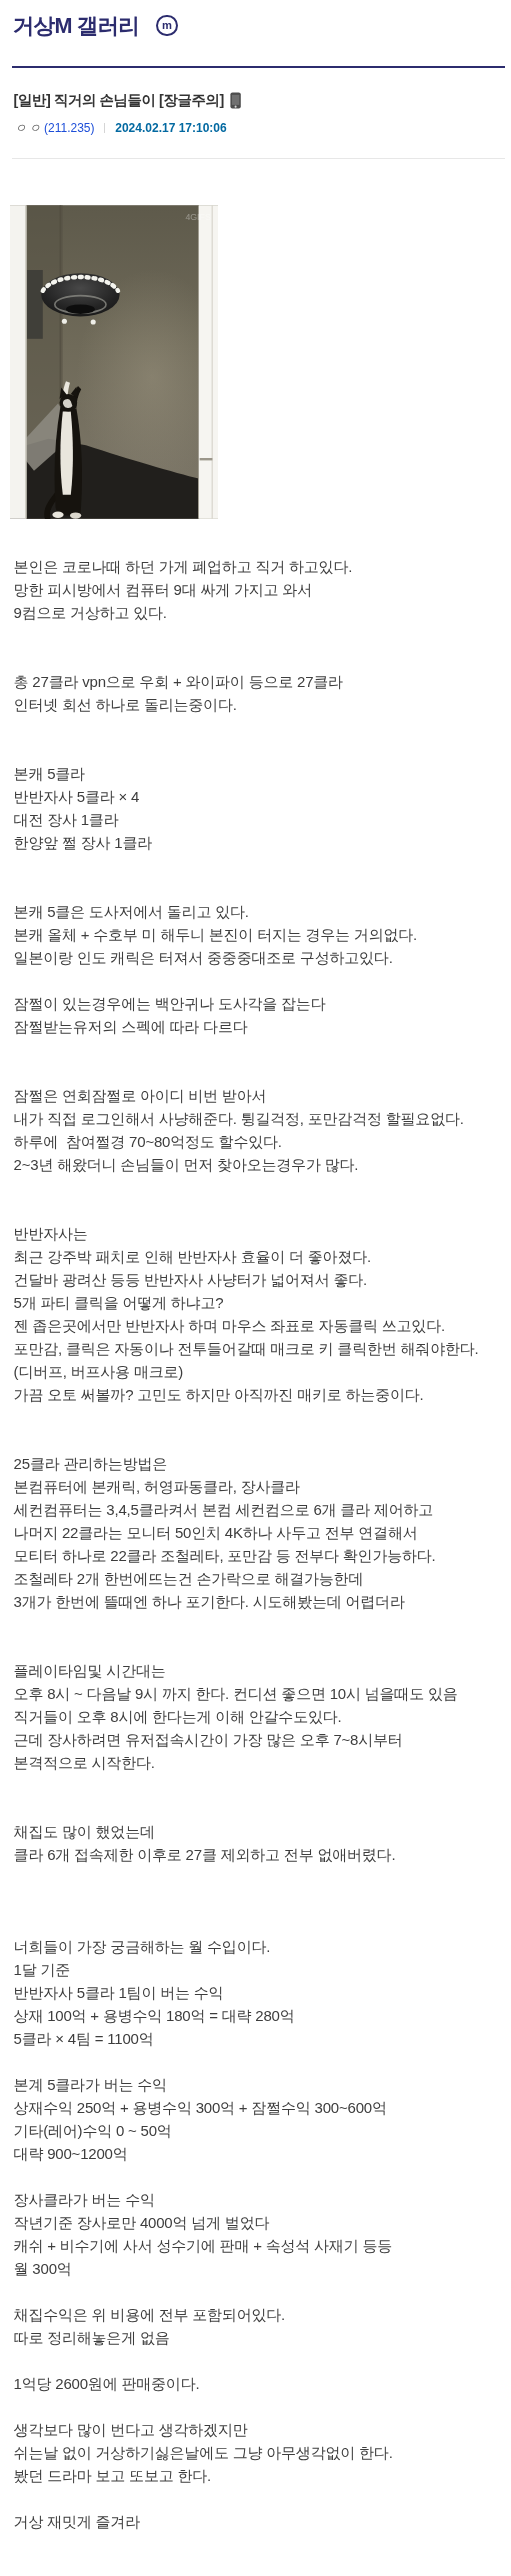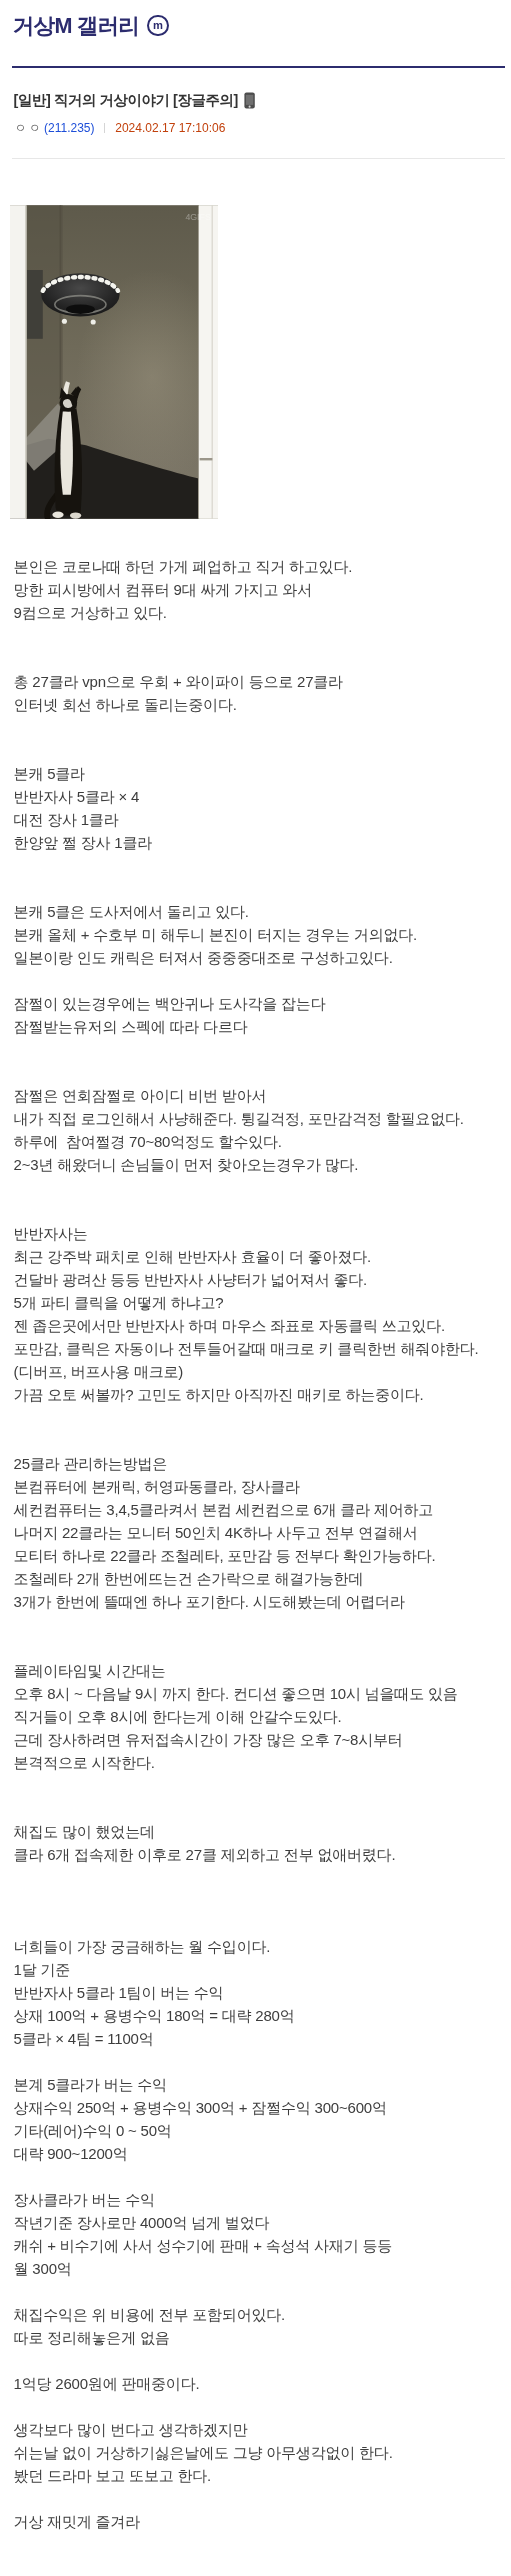--- a/index.html
+++ b/index.html
@@ -2,40 +2,40 @@
 <html style="font-size:12.8px"><head>
 <meta charset="utf-8">
 <style>
   html, body { margin: 0; padding: 0; background: #ffffff; }
   body { width: 511px; font-family: "Liberation Sans", "DejaVu Sans", sans-serif; }
   .page { width: 511px; padding: 11.2px 0 26px 0; box-sizing: border-box; background: #fff; }
 
   
   .gal-title {
     margin: 0 12px 0 12.8px; font-size: 21.6px; line-height: 29px; font-weight: bold;
-    color: #2c2c6e; letter-spacing: -0.8px; display: flex; align-items: center; gap: 8px;
+    color: #2c2c6e; letter-spacing: -0.8px; display: flex; align-items: center; gap: 17px;
   }
   .minor-badge {
     width: 17.6px; height: 17.6px; border: 2px solid #2c2c6e; border-radius: 50%;
     display: inline-flex; align-items: center; justify-content: center;
     font-size: 11.2px; font-weight: bold; color: #2c2c6e; letter-spacing: 0; flex: 0 0 auto;
   }
   .rule-navy { margin: 25.6px 6.4px 0 12px; height: 2.4px; background: #2c2c6e; }
 
   
   .post-title {
     margin: 22.4px 12px 0 13.6px; font-size: 14.4px; line-height: 19px; font-weight: bold;
     color: #333333; letter-spacing: -0.4px; display: flex; align-items: center; gap: 6.4px;
   }
   .phone-icon { flex: 0 0 auto; margin-top: 0.8px; }
   .meta { margin: 10.4px 12px 0 14.4px; font-size: 12px; line-height: 16px; color: #666; display: flex; align-items: center; }
-  .author-nick { color: #5d5d5d; letter-spacing: 2.4px; }
+  .author-nick { color: #5d5d5d; letter-spacing: 2.4px; font-style: italic; }
   .author-ip { color: #1d4ed8; letter-spacing: 0; margin-left: 0.8px; }
   .meta-divider { width: 0.8px; height: 10.4px; background: #d5d5d5; margin: 0 10.4px 0 9.6px; }
-  .post-date { color: #c2410c; }
+  .post-date { color: #0369a1; font-weight: bold; }
   .rule-light { margin: 21.6px 6.4px 0 12px; height: 0.8px; background: #e7e7e7; }
 
   
   .post-figure { margin: 47px 0 0 10.4px; width: 188px; height: 314px; display: block; }
   .post-figure svg { display: block; }
 
   
   .post-body {
     margin: 36px 4.8px 0 13.6px; font-size: 15px; line-height: 23px; color: #3d3d3d;
     letter-spacing: -0.2px; white-space: pre-wrap;
@@ -47,21 +47,21 @@
 <div class="page">
 
   <h1 class="gal-title">
     <span>거상M 갤러리</span>
     <span class="minor-badge">m</span>
   </h1>
 
   <div class="rule-navy"></div>
 
   <h2 class="post-title">
-    <span>[일반] 직거의 거상이야기 [장글주의]</span>
+    <span>[일반] 직거의 손님들이 [장글주의]</span>
     <svg class="phone-icon" width="11.2" height="17" viewBox="0 0 14 21">
       <rect x="0.5" y="0.5" width="13" height="20" rx="2.6" fill="#4d4d4d"></rect>
       <rect x="2.4" y="3.4" width="9.2" height="12.6" fill="#707070"></rect>
       <circle cx="7" cy="18.2" r="1.3" fill="#d8d8d8"></circle>
     </svg>
   </h2>
 
   <div class="meta">
     <span class="author-nick">ㅇㅇ</span>
     <span class="author-ip">(211.235)</span>

